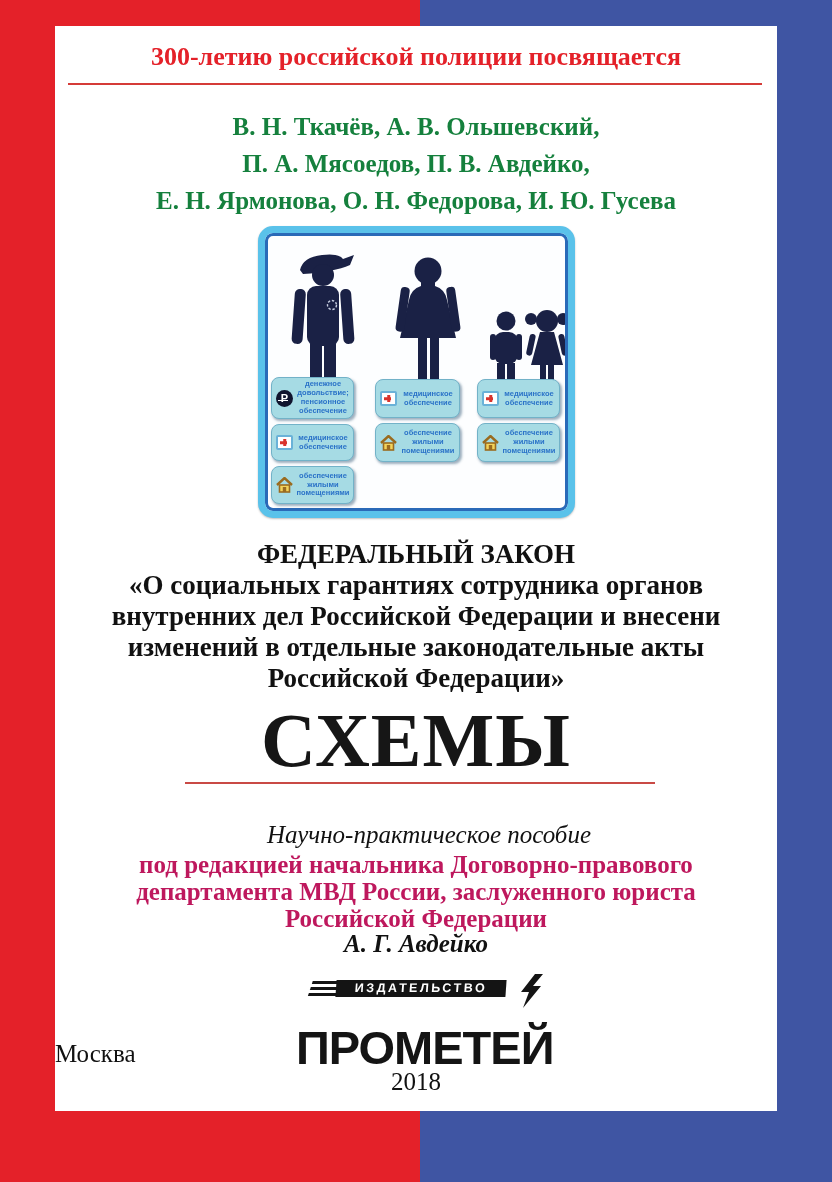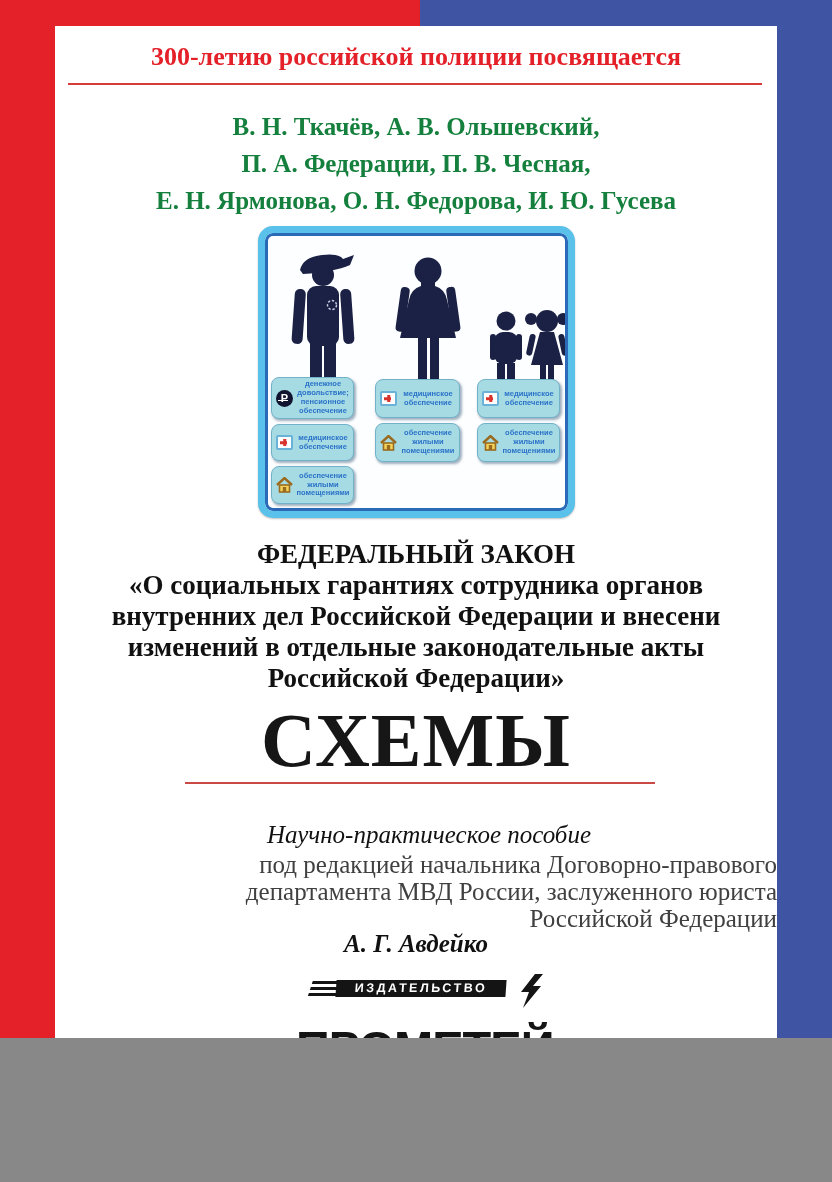--- a/index.html
+++ b/index.html
@@ -1,18 +1,18 @@
 <!DOCTYPE html>
 <html><head>
 <meta charset="utf-8">
 <style>
   * { margin:0; padding:0; box-sizing:border-box; }
   html,body { width:832px; background:#888; }
   .cover {
-    position:relative; width:832px; height:1038px; background:#ffffff;
+    position:relative; width:832px; height:1182px; background:#ffffff;
     font-family:"Liberation Serif", serif; overflow:hidden;
   }
   
   .edge { position:absolute; top:0; height:1182px; }
   .edge-left  { left:0;  width:55px;  background:#e42129; }
   .edge-right { right:0; width:55px;  background:#3f55a3; }
   .strip { position:absolute; height:26px; }
   .strip-top-red  { left:55px;  top:0; width:365px; background:#e42129; }
   .strip-top-blue { left:420px; top:0; width:357px; background:#3f55a3; }
   .strip-bot { position:absolute; top:1111px; height:71px; }
@@ -37,22 +37,22 @@
   .schemes {
     position:absolute; left:55px; top:700px; width:722px; text-align:center;
     color:#161616; font-weight:bold; font-size:76px; line-height:80px; letter-spacing:1px;
   }
   .rule-schemes { left:185px; top:782px; width:470px; height:2px; background:#c94a45; }
   .subtitle {
     position:absolute; left:55px; top:821px; width:722px; text-align:center;
     font-style:italic; font-size:25px; line-height:28px; color:#111;margin-left:13px;
   }
   .editor-lines {
-    position:absolute; left:55px; top:851px; width:722px; text-align:right;
-    font-size:25px; line-height:27px; color:#404040;
+    position:absolute; left:55px; top:851px; width:722px; text-align:center;
+    font-size:25px; line-height:27px; color:#be185d;font-weight:bold;
   }
   .editor-name {
     position:absolute; left:55px; top:930px; width:722px; text-align:center;
     font-weight:bold; font-style:italic; font-size:25px; color:#111;
   }
   .city { position:absolute; left:55px; top:1040px; width:722px; text-align:left; font-size:25px; color:#111; }
   .year { position:absolute; left:55px; top:1068px; width:722px; text-align:center; font-size:25px; color:#111; }
 
   
   .logo { position:absolute; left:296px; top:980px; width:245px; height:64px; font-family:"Liberation Sans", sans-serif; }
@@ -125,21 +125,21 @@
   <div class="strip strip-top-red"></div>
   <div class="strip strip-top-blue"></div>
   <div class="strip-bot strip-bot-red"></div>
   <div class="strip-bot strip-bot-blue"></div>
 
   <div class="dedication">300-летию российской полиции посвящается</div>
   <div class="rule rule-dedication"></div>
 
   <div class="authors">
     <div>В. Н. Ткачёв, А. В. Ольшевский,</div>
-    <div>П. А. Федерации, П. В. Чесная,</div>
+    <div>П. А. Мясоедов, П. В. Авдейко,</div>
     <div>Е. Н. Ярмонова, О. Н. Федорова, И. Ю. Гусева</div>
   </div>
 
   <div class="illustration">
     <div class="frame"></div>
 
     <svg class="people" width="297" height="150" viewBox="0 0 297 150">
 
       <g fill="#1a2145" transform="translate(22,14)">
         <path d="M10,20 Q13,7 32,5 Q49,3 53,9 L64,5 L60,15 Q44,22 13,24 Z"></path>

